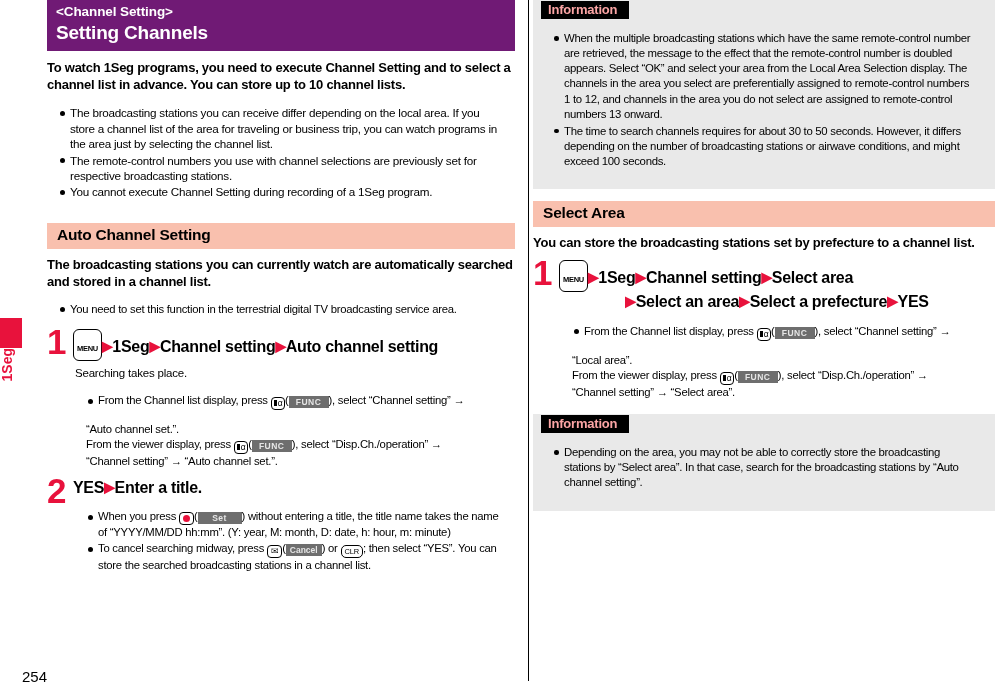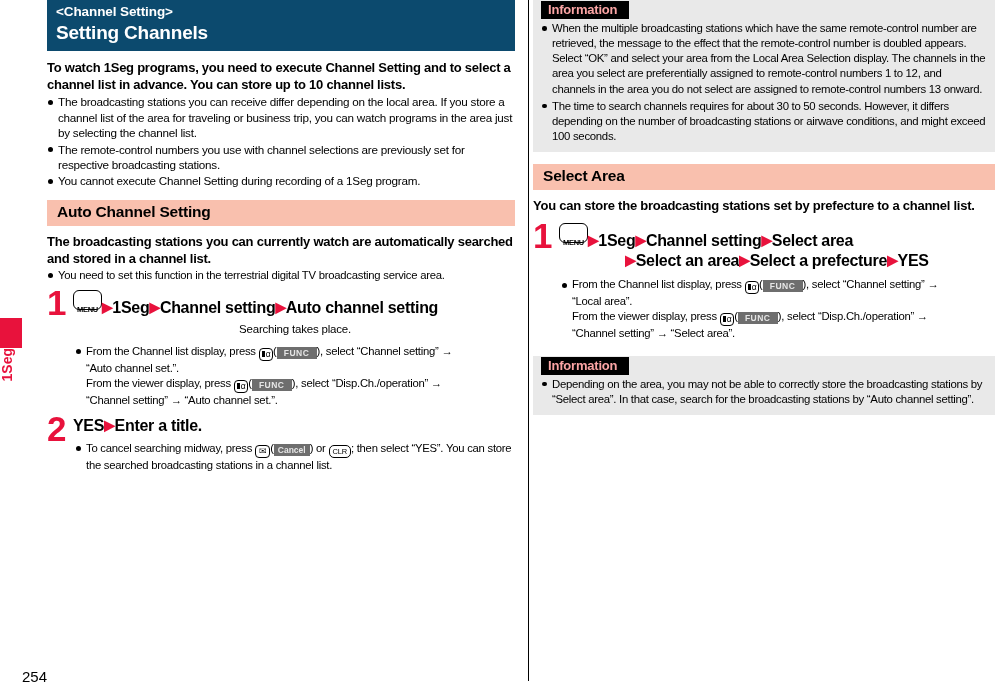--- a/index.html
+++ b/index.html
@@ -54,21 +54,21 @@
   }
   #divider {
     position: absolute;
     left: 528px; top: 0px;
     width: 1px; height: 681px;
     background: #000000;
   }
 
   
   .title-banner {
-    background: #0c4a6e;
+    background: #701a75;
     color: #ffffff;
     padding: 4px 9px 7px 9px;
   }
   .title-banner .subj {
     font-size: 13.5px;
     font-weight: bold;
     line-height: 1.25;
     letter-spacing: -0.1px;
   }
   .title-banner .main {
@@ -84,21 +84,21 @@
     font-size: 13px;
     font-weight: bold;
     line-height: 1.33;
     margin-top: 8px;
     letter-spacing: -0.25px;
   }
 
   
   ul.bul {
     list-style: none;
-    margin: 0; padding: 0;
+    margin: 12px; padding: 0;
   }
   ul.bul > li {
     position: relative;
     padding-left: 11px;
     font-size: 11.7px;
     line-height: 1.32;
     margin-top: 1px;
     letter-spacing: -0.25px;
   }
   ul.bul > li::before {
@@ -178,21 +178,21 @@
     padding: 0 0px;
   }
   .key-menu {
     display: inline-block;
     border: 1.6px solid #000;
     border-radius: 6px;
     padding: 12px 3px 0px 3px;
     font-size: 7.5px;
     font-weight: bold;
     line-height: 13px;
-    height: 20px;
+    height: 32px;
     vertical-align: 1px;
     letter-spacing: -0.3px;
   }
   .key-func {
     display: inline-block;
     border: 1.3px solid #000;
     border-radius: 4px;
     padding: 0 2px;
     height: 13px;
     line-height: 11px;
@@ -319,37 +319,38 @@
   <ul class="bul small">
     <li>You need to set this function in the terrestrial digital TV broadcasting service area.</li>
   </ul>
 
   <div class="step">
     <div class="step-num">1</div>
     <div class="step-head">
       <span class="key-menu">MENU</span><span class="arrow">▶</span><span>1Seg</span><span class="arrow">▶</span><span>Channel setting</span><span class="arrow">▶</span><span>Auto channel setting</span>
     </div>
     <div class="step-body">
-      <div class="plain" style="margin-bottom:6px;text-align:center;">Searching takes place.</div>
+      <div class="plain" style="margin-bottom:6px;">Searching takes place.</div>
       <ul class="bul small">
         <li><span>From the Channel list display, press </span><span class="key-func"><span class="bars"></span><span class="alpha">α</span></span>(<span class="softkey">FUNC</span><span>), select “Channel setting” →</span></li>
       </ul>
       <div class="cont">“Auto channel set.”.</div>
       <div class="cont"><span>From the viewer display, press </span><span class="key-func"><span class="bars"></span><span class="alpha">α</span></span>(<span class="softkey">FUNC</span><span>), select “Disp.Ch./operation” →</span></div>
       <div class="cont">“Channel setting” → “Auto channel set.”.</div>
     </div>
   </div>
 
   <div class="step" style="margin-top:8px;">
     <div class="step-num">2</div>
     <div class="step-head">
       <span>YES</span><span class="arrow">▶</span><span>Enter a title.</span>
     </div>
     <div class="step-body">
       <ul class="bul small">
+        <li><span>When you press </span><span class="key-enter"><span class="red"></span></span>(<span class="softkey wide">Set</span><span>) without entering a title, the title name takes the name of “YYYY/MM/DD hh:mm”. (Y: year, M: month, D: date, h: hour, m: minute)</span></li>
         <li><span>To cancel searching midway, press </span><span class="key-mail">✉</span>(<span class="softkey cancel">Cancel</span><span>) or </span><span class="key-clr">CLR</span><span>; then select “YES”. You can store the searched broadcasting stations in a channel list.</span></li>
       </ul>
     </div>
   </div>
 
 </div>
 
 <div id="col-right">
 
   <div class="info-box" style="margin-top:0;">

